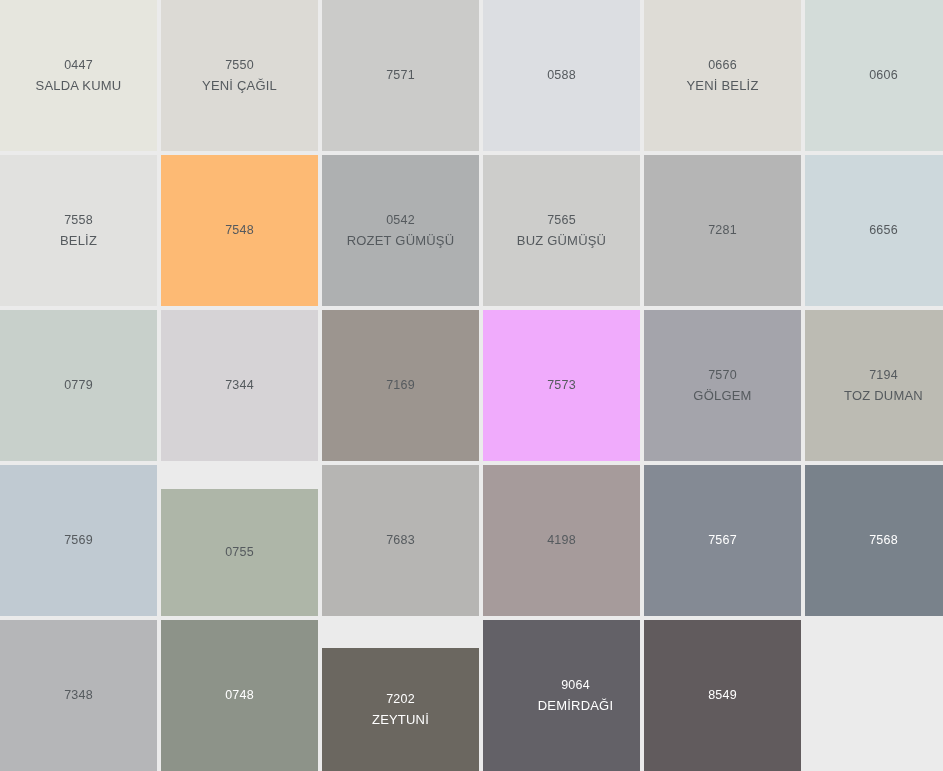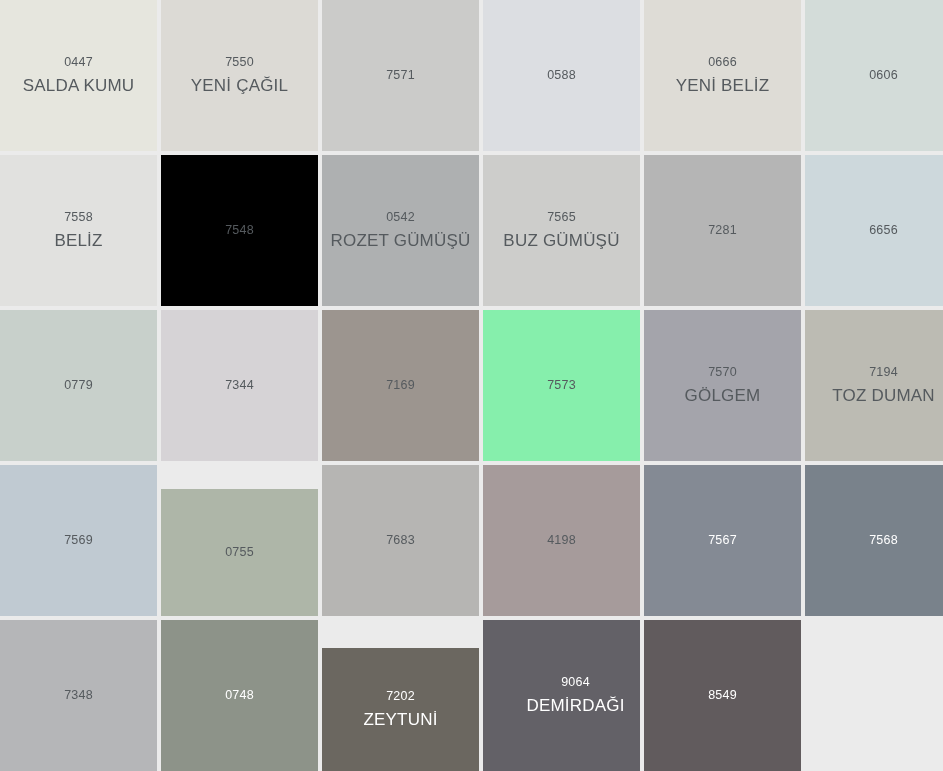--- a/index.html
+++ b/index.html
@@ -42,21 +42,21 @@
     background: transparent;
   }
 
   .swatch-code {
     font-size: 12.5px;
     letter-spacing: 0.2px;
     white-space: nowrap;
   }
 
   .swatch-name {
-    font-size: 17px;
+    font-size: 13px;
     letter-spacing: 0.2px;
     white-space: nowrap;
     margin-top: 3px;
   }
 
   .swatch-name:empty {
     display: none;
   }
 
   .text-dark .swatch-code,
@@ -91,21 +91,21 @@
       <div class="swatch-code">0666</div>
       <div class="swatch-name">YENİ BELİZ</div>
     </div>
     <div class="swatch text-dark" style="background-color: rgb(211, 220, 217);">
       <div class="swatch-code">0606</div>
     </div>
     <div class="swatch text-dark" style="background-color: rgb(225, 225, 223);">
       <div class="swatch-code">7558</div>
       <div class="swatch-name">BELİZ</div>
     </div>
-    <div class="swatch text-dark" style="background-color: #000000;">
+    <div class="swatch text-dark" style="background-color: #fdba74;">
       <div class="swatch-code">7548</div>
     </div>
     <div class="swatch text-dark" style="background-color: rgb(174, 176, 177);">
       <div class="swatch-code">0542</div>
       <div class="swatch-name">ROZET GÜMÜŞÜ</div>
     </div>
     <div class="swatch text-dark" style="background-color: rgb(205, 205, 203);">
       <div class="swatch-code">7565</div>
       <div class="swatch-name">BUZ GÜMÜŞÜ</div>
     </div>
@@ -117,21 +117,21 @@
     </div>
     <div class="swatch text-dark" style="background-color: rgb(200, 208, 203);">
       <div class="swatch-code">0779</div>
     </div>
     <div class="swatch text-dark" style="background-color: rgb(214, 211, 214);">
       <div class="swatch-code">7344</div>
     </div>
     <div class="swatch text-dark" style="background-color: rgb(156, 149, 143);">
       <div class="swatch-code">7169</div>
     </div>
-    <div class="swatch text-dark" style="background-color: #86efac; justify-content: center;">
+    <div class="swatch text-dark" style="background-color: #f0abfc; justify-content: center;">
       <div class="swatch-code">7573</div>
     </div>
     <div class="swatch text-dark" style="background-color: rgb(164, 164, 171);">
       <div class="swatch-code">7570</div>
       <div class="swatch-name">GÖLGEM</div>
     </div>
     <div class="swatch text-dark" style="background-color: rgb(188, 187, 179);">
       <div class="swatch-code">7194</div>
       <div class="swatch-name">TOZ DUMAN</div>
     </div>

